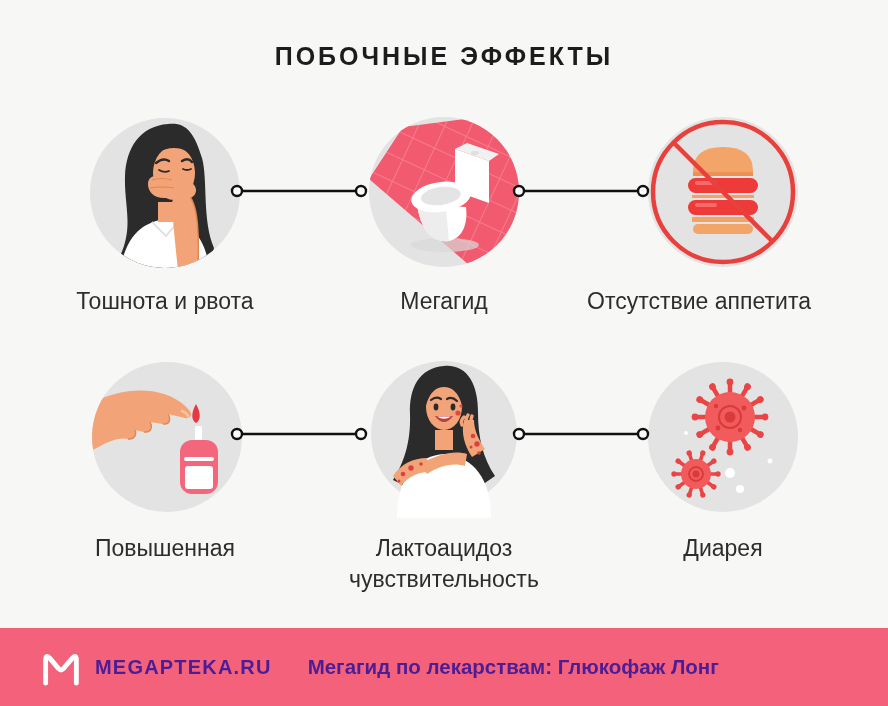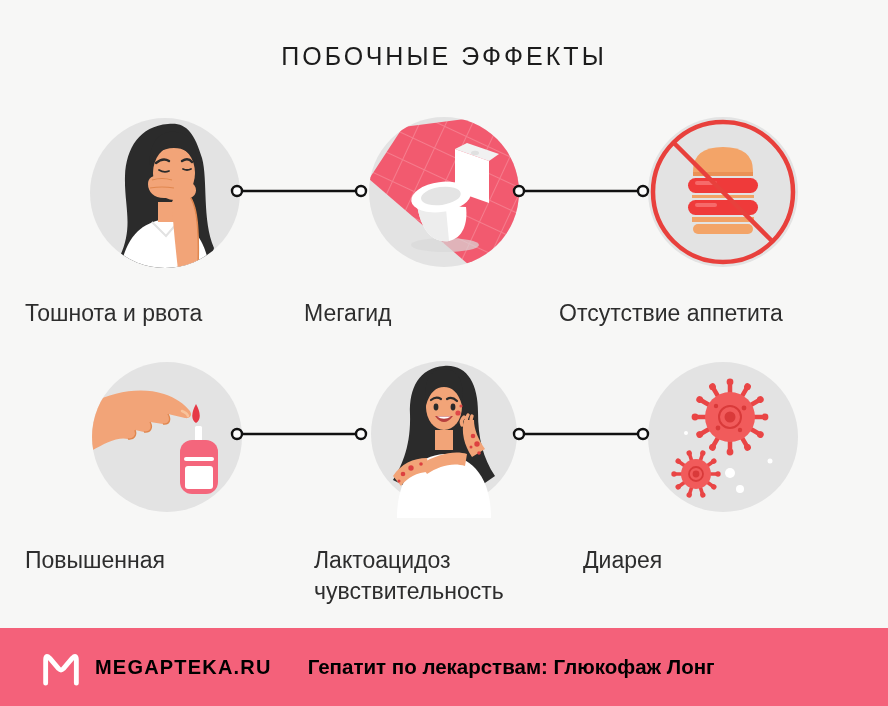--- a/index.html
+++ b/index.html
@@ -3,47 +3,47 @@
 <meta charset="utf-8">
 <style>
   html,body{margin:0;padding:0}
   body{
     width:888px;height:706px;position:relative;overflow:hidden;
     background:#F7F7F6;
     font-family:"Liberation Sans", sans-serif;
   }
   .title{
     position:absolute;top:42px;left:0;width:888px;text-align:center;
-    font-size:25px;font-weight:400;letter-spacing:3px;color:#1C1C1C;
+    font-size:25px;font-weight:700;letter-spacing:3px;color:#1C1C1C;
   }
   .icon{position:absolute;width:150px;height:150px}
   .icon svg{display:block;width:100%;height:auto}
   #icon-0{left:90px;top:118px}
   #icon-1{left:369px;top:117px}
   #icon-2{left:648px;top:117px}
   #icon-3{left:92px;top:362px}
   #icon-4{left:369px;top:360px;height:158px}
   #icon-5{left:648px;top:362px}
   .label{
-    position:absolute;text-align:left;font-size:23px;line-height:31px;color:#2D2D2D;margin-top:12px;
+    position:absolute;text-align:center;font-size:23px;line-height:31px;color:#2D2D2D;
   }
   #label-0{left:25px;top:286px;width:280px}
   #label-1{left:304px;top:286px;width:280px}
   #label-2{left:559px;top:286px;width:280px}
   #label-3{left:25px;top:533px;width:280px}
   #label-4{left:314px;top:533px;width:260px}
   #label-5{left:583px;top:533px;width:280px}
   .connector{position:absolute;width:140px;height:16px}
   #conn-0{left:229px;top:183px}
   #conn-1{left:511px;top:183px}
   #conn-2{left:229px;top:426px}
   #conn-3{left:511px;top:426px}
   .footer{
     position:absolute;left:0;top:628px;width:888px;height:78px;background:#F4617A;
-    display:flex;align-items:center;color:#000000;
+    display:flex;align-items:center;color:#4c1d95;
   }
   .logo{margin-left:40px;flex:0 0 auto}
   .brand{font-weight:bold;font-size:20px;letter-spacing:1.2px;margin-left:13px}
   .tagline{font-weight:bold;font-size:20.5px;margin-left:36px}
 </style>
 </head>
 <body>
 
 <div class="title">ПОБОЧНЫЕ ЭФФЕКТЫ</div>
 
@@ -308,14 +308,14 @@
 <div class="label" id="label-2">Отсутствие аппетита</div>
 <div class="label" id="label-3">Повышенная</div>
 <div class="label" id="label-4">Лактоацидоз чувствительность</div>
 <div class="label" id="label-5">Диарея</div>
 
 <div class="footer">
   <svg class="logo" width="42" height="40" viewBox="0 0 52 48">
     <path d="M7 44 V15 Q7 8 12 13 L23 26 Q26 29 29 26 L40 13 Q45 8 45 15 V44" fill="none" stroke="#FFFFFF" stroke-width="6" stroke-linecap="round" stroke-linejoin="round"></path>
   </svg>
   <span class="brand">MEGAPTEKA.RU</span>
-  <span class="tagline">Гепатит по лекарствам: Глюкофаж Лонг</span>
+  <span class="tagline">Мегагид по лекарствам: Глюкофаж Лонг</span>
 </div>
 
 </body></html>

